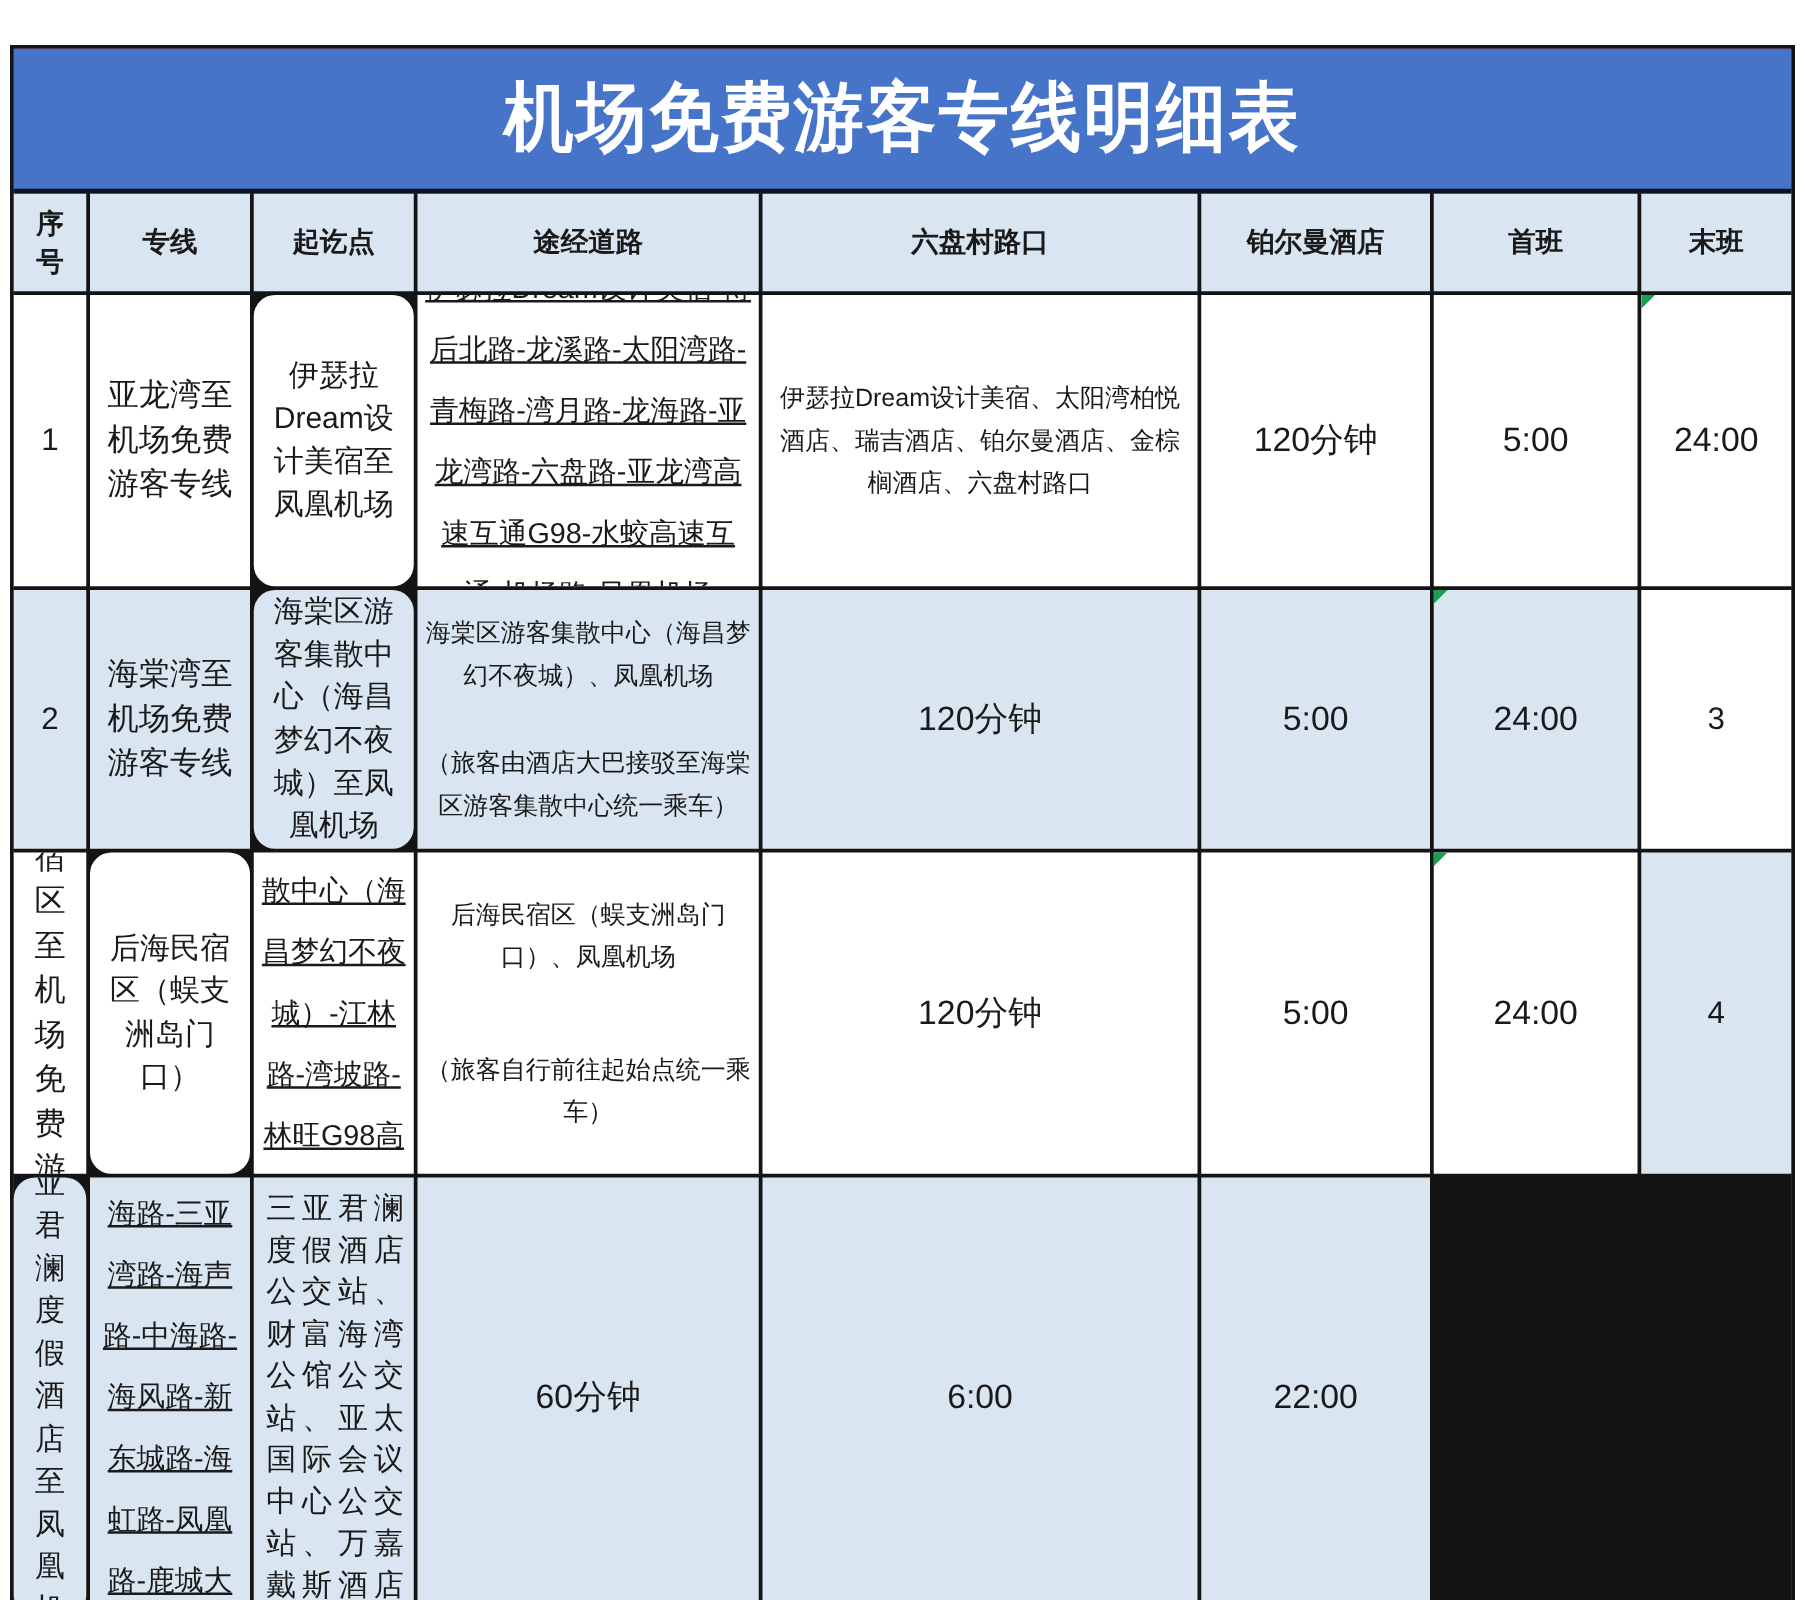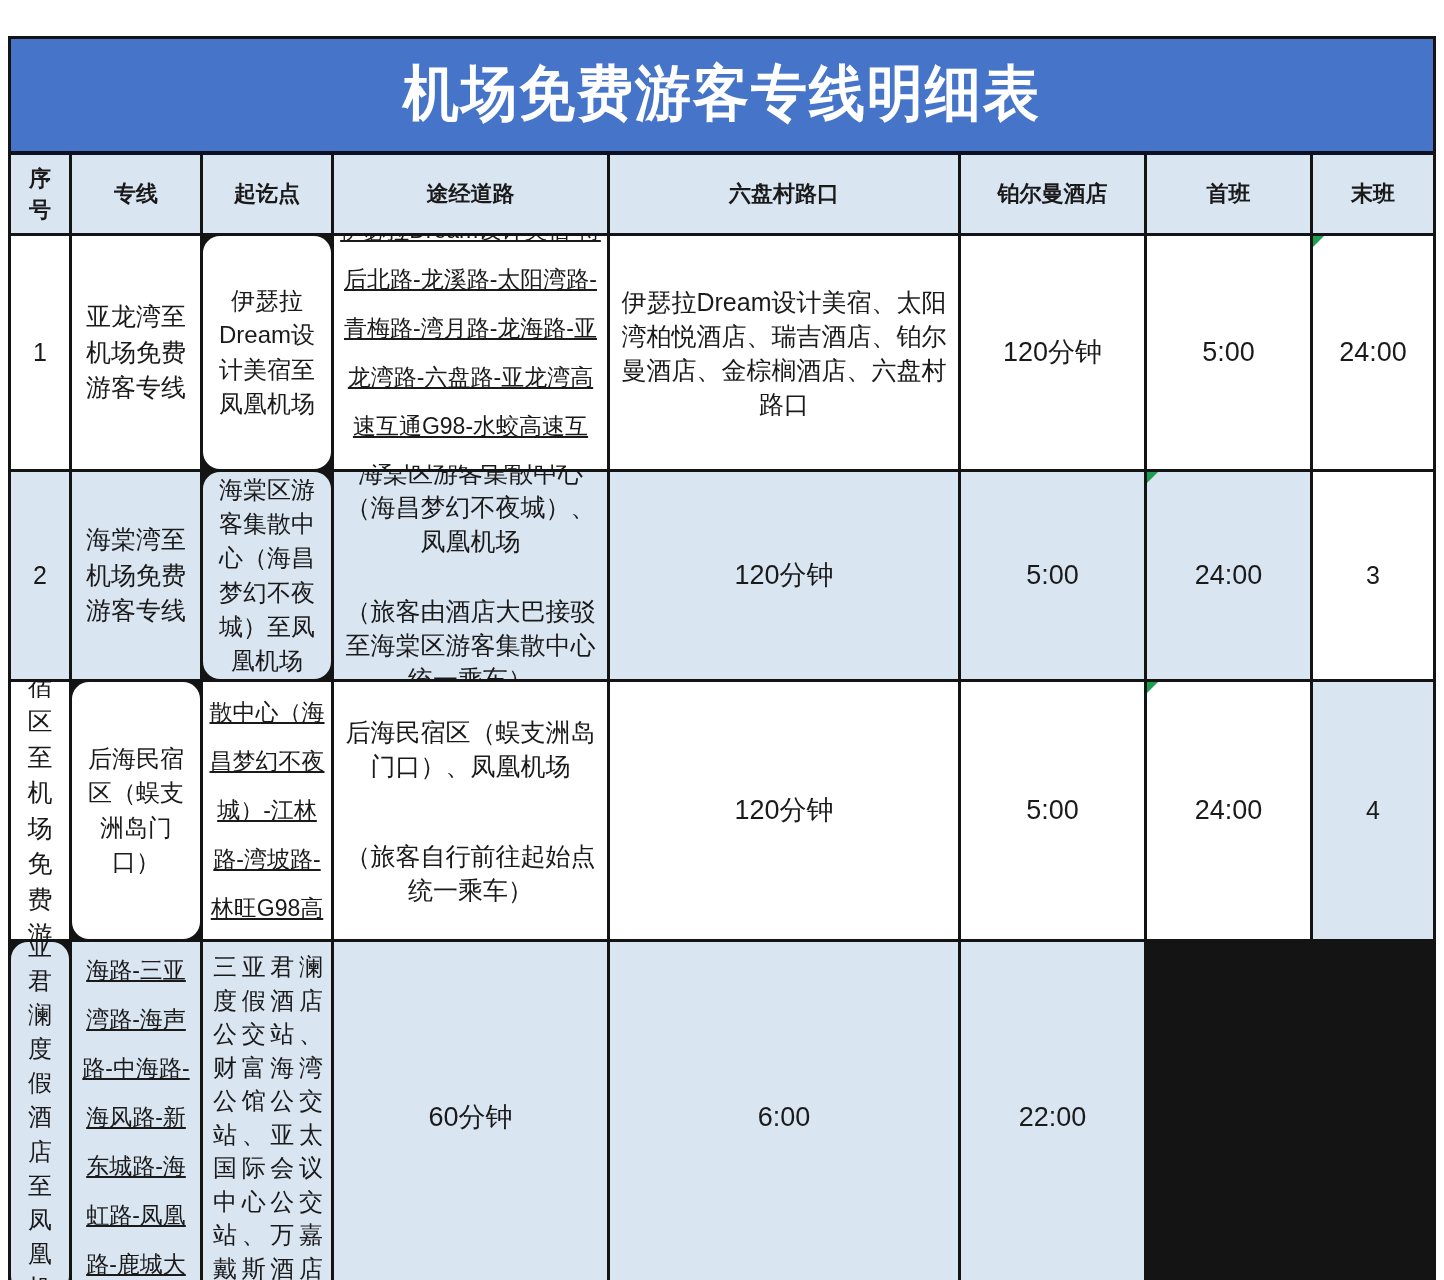--- a/index.html
+++ b/index.html
@@ -61,21 +61,21 @@
   .hdr {
     background: #DAE5F2;
     font-weight: bold;
     font-size: 22px;
     padding: 14px;
   }
   .alt { background: #DAE5F2; }
   .roads { font-size: 23px; line-height: 49px; padding: 4px 4px; text-decoration: underline; }
   .endpoints { font-size: 24px; border-radius: 17px; }
   .lane { font-size: 25px; }
-  .stops { font-size: 25px; line-height: 34px; }
+  .stops { font-size: 20px; line-height: 34px; }
   .timeval { font-size: 27px; }
   .stops-note:empty { display: none; }
   .gap-sm .stops-note { margin-top: 36px; }
   .gap-lg .stops-note { margin-top: 56px; }
   .stops-fill {
     display: block;
     text-align: justify;
     text-align-last: justify;
     font-size: 24px;
     line-height: 33.5px;

